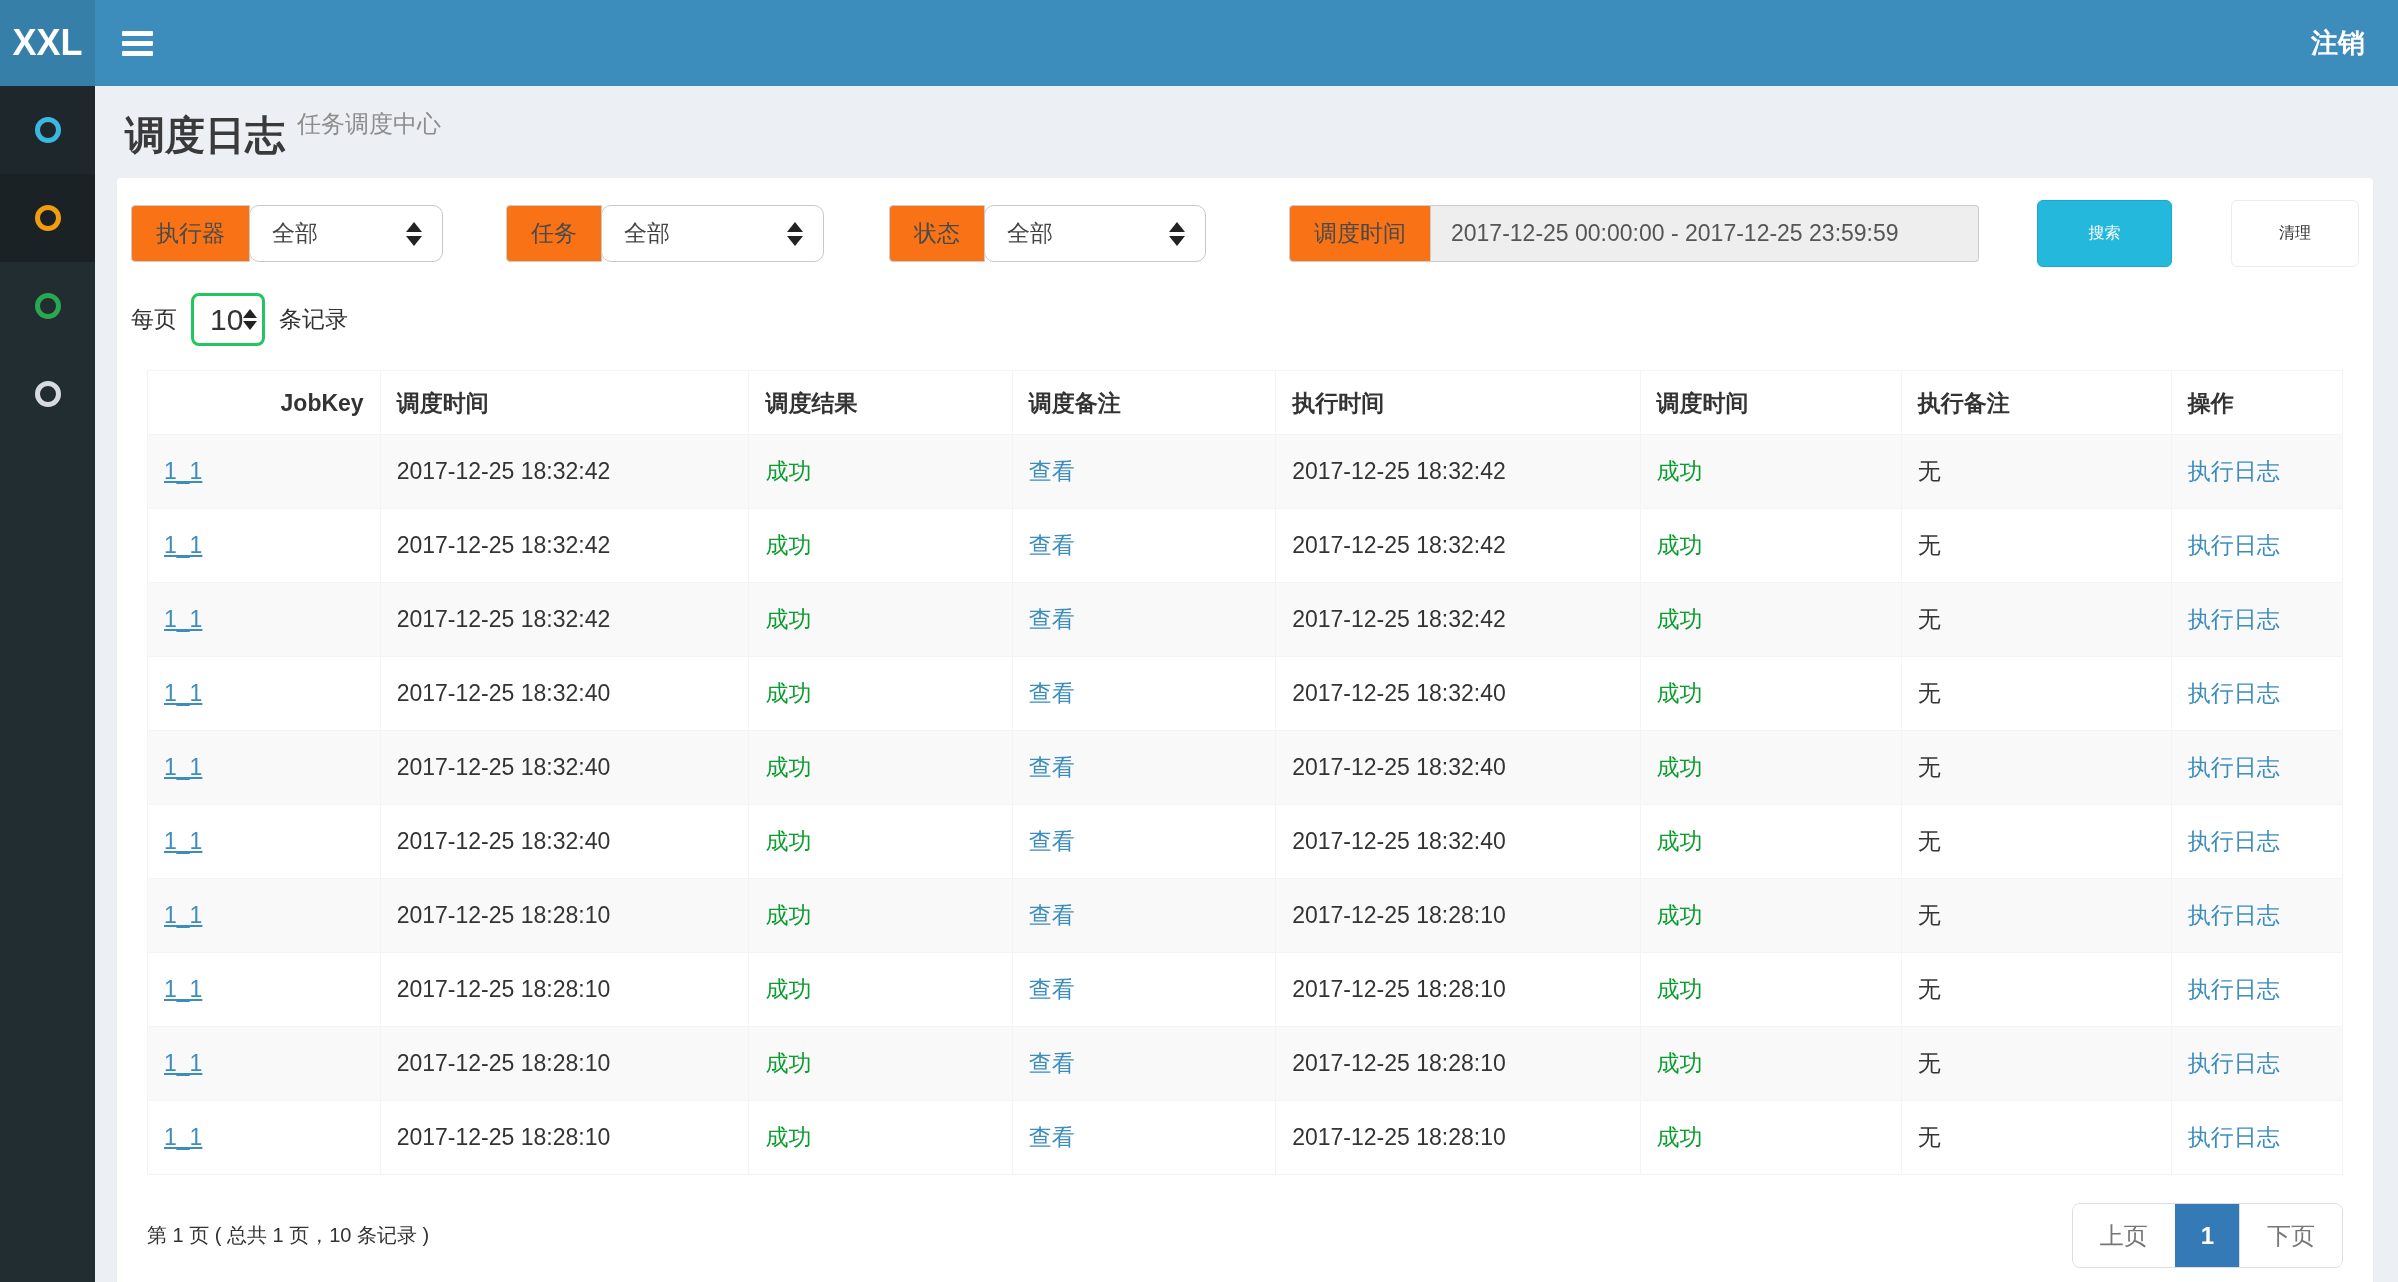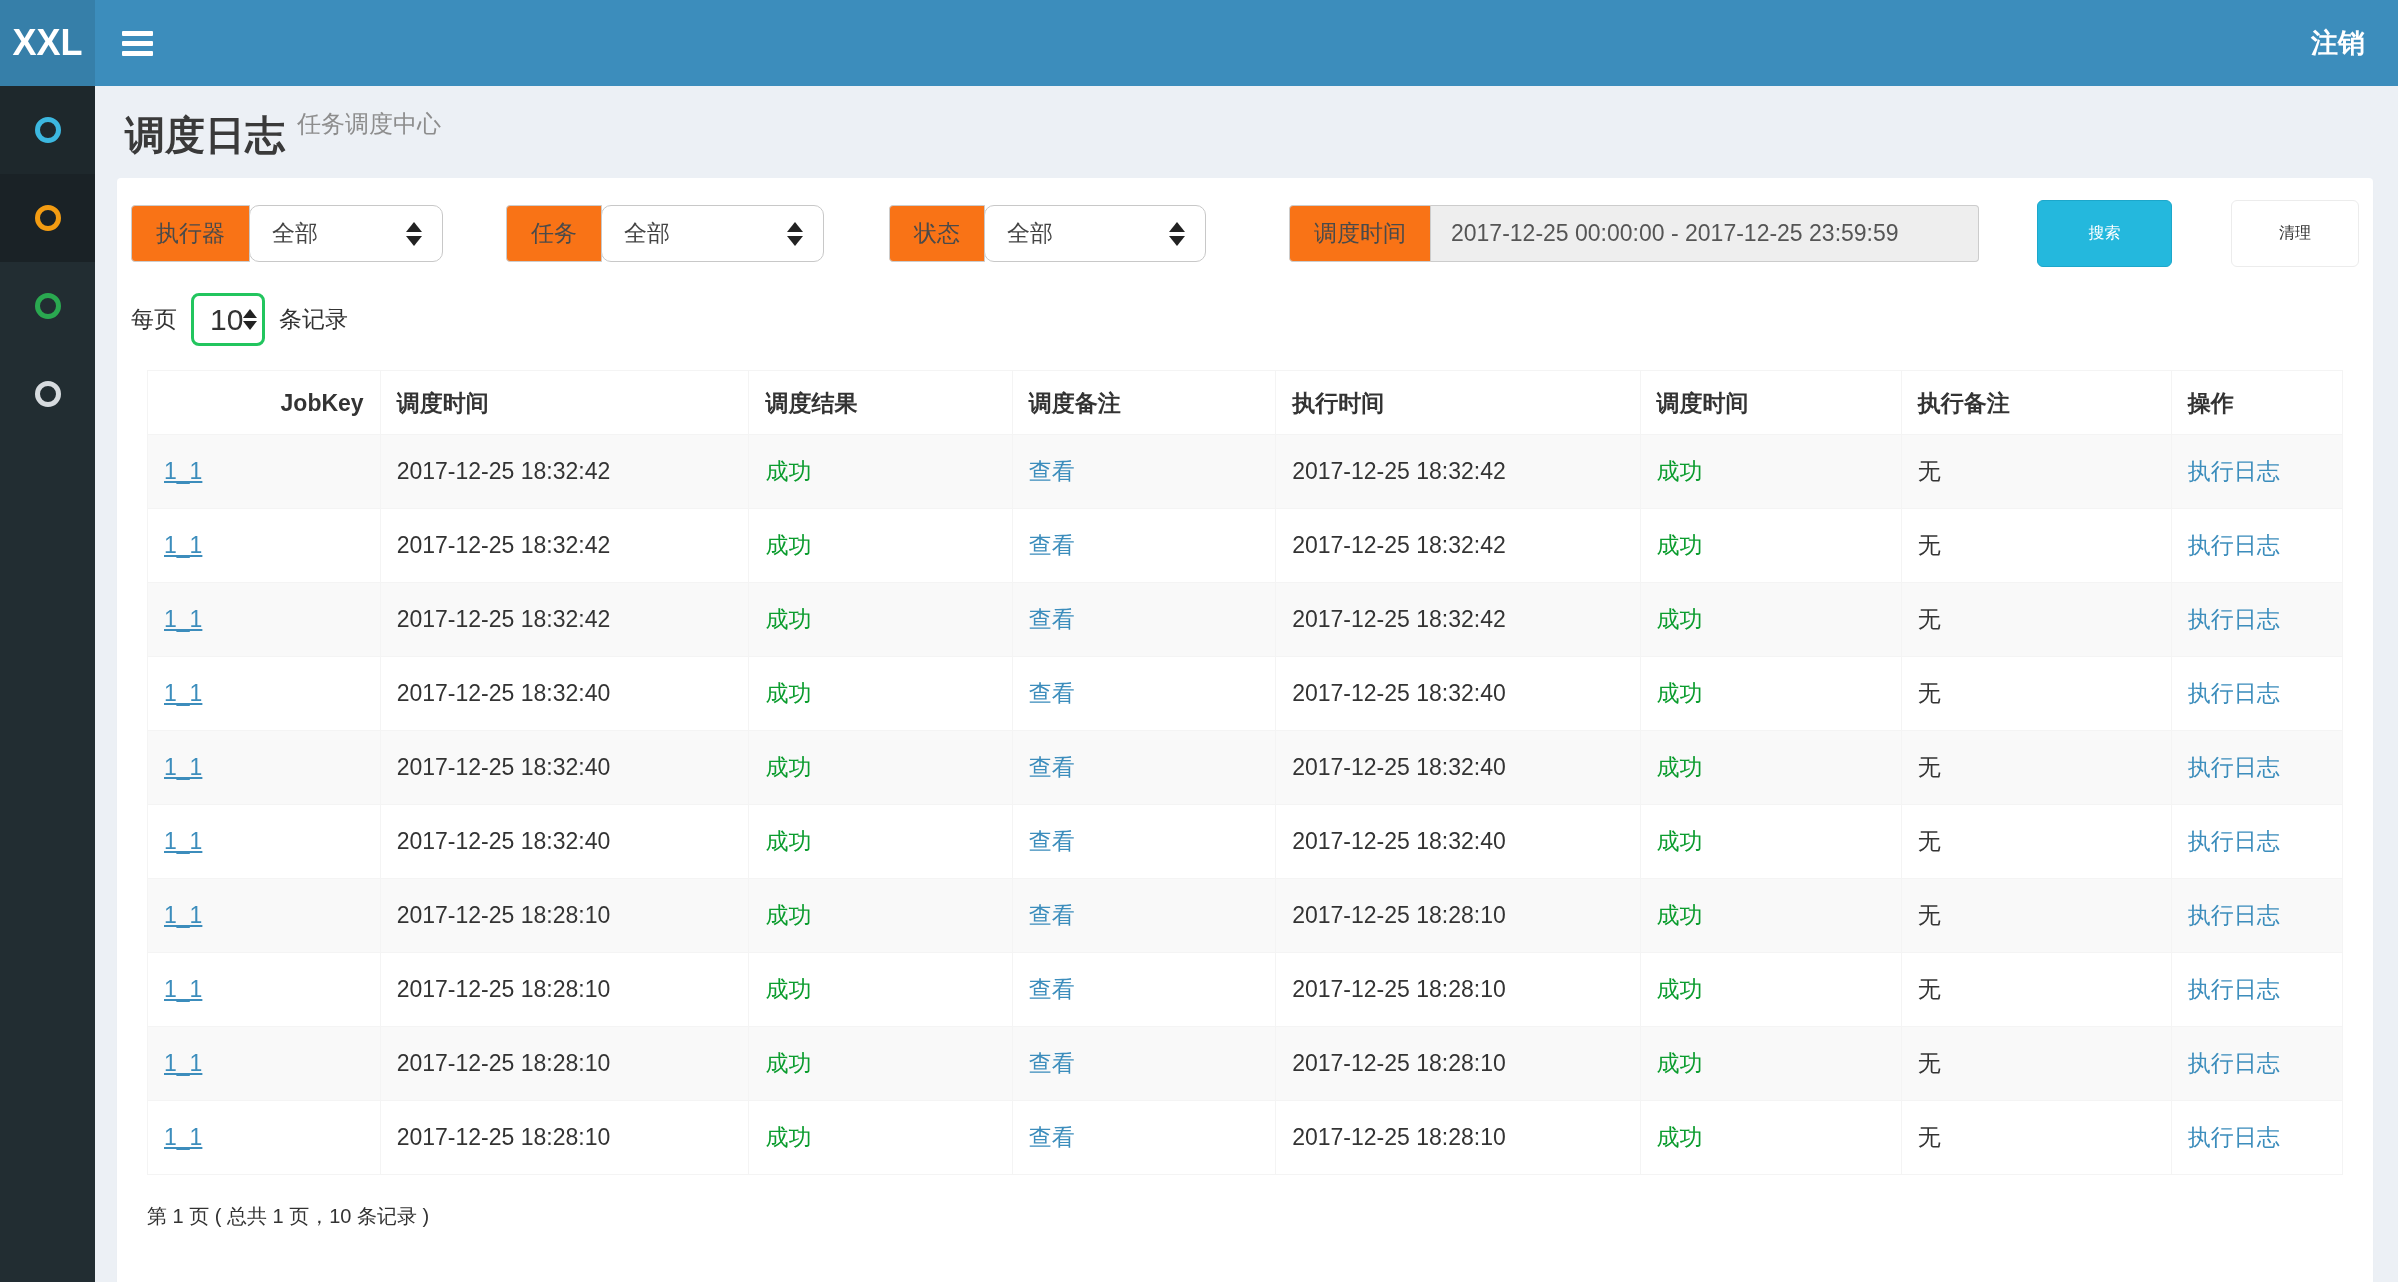--- a/index.html
+++ b/index.html
@@ -356,16 +356,21 @@
               <td><span class="success">成功</span></td>
               <td>无</td>
               <td><a class="link">执行日志</a></td>
             </tr>
           </tbody>
       </table>
     </div>
 
     <div class="pagination-row">
       <span class="page-info">第 1 页 ( 总共 1 页，10 条记录 )</span>
+      <div class="pagination">
+        <a class="page-btn">上页</a>
+        <a class="page-btn current">1</a>
+        <a class="page-btn">下页</a>
+      </div>
     </div>
 
   </div>
 </main>
 
 </body></html>

